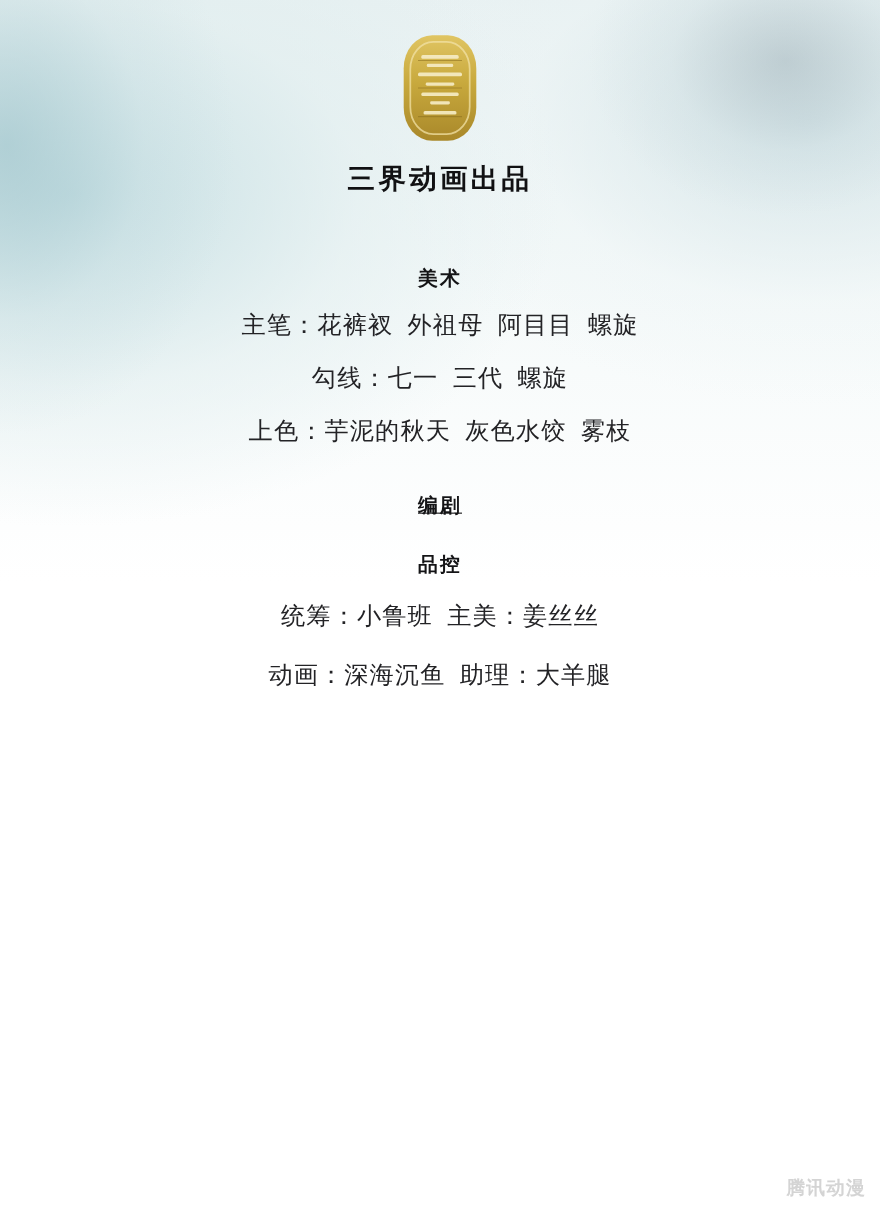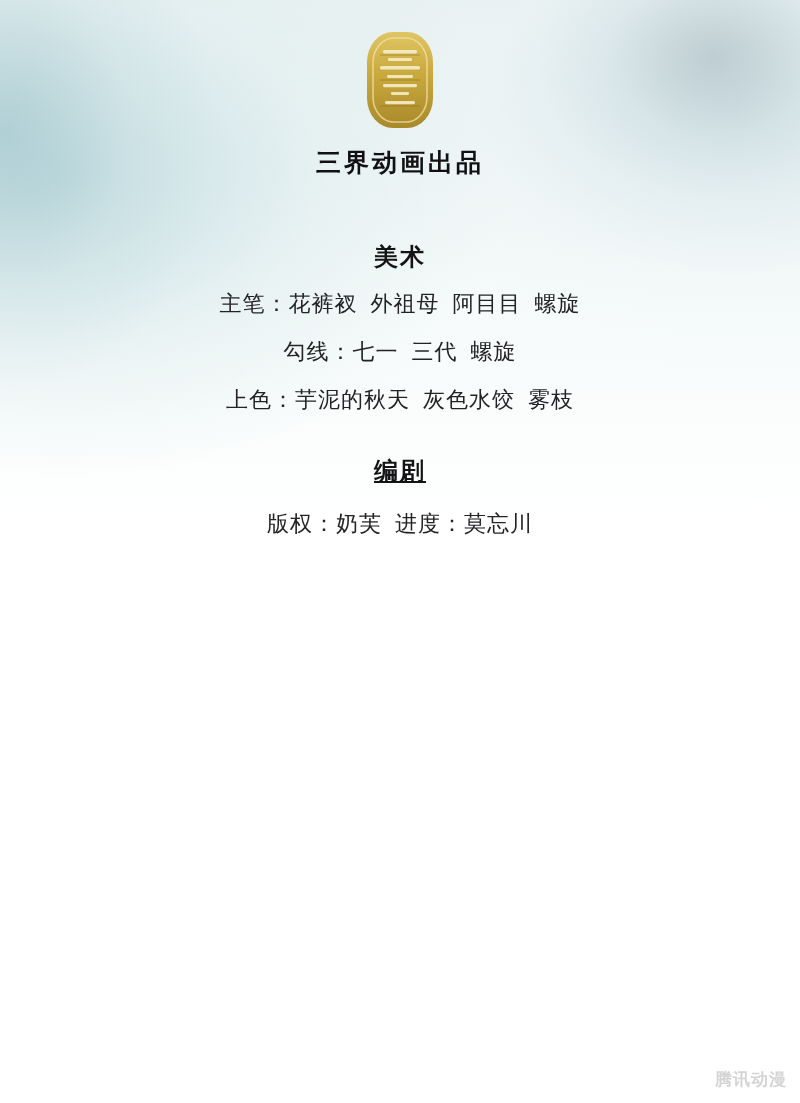--- a/index.html
+++ b/index.html
@@ -81,21 +81,21 @@
     font-family: Liberation Sans, sans-serif;
   }
 
   .credits {
     margin-top: 62px;
   }
   .section {
     margin-bottom: 6px;
   }
   .section-title {
-    font-size: 24px;
+    font-size: 18px;
     font-weight: bold;
     letter-spacing: 2px;
     color: #141416;
     margin: 0 0 14px 0;
     font-family: "DejaVu Sans", "Liberation Sans", sans-serif;
   }
   .credit-line {
     font-size: 22px;
     color: #232326;
     letter-spacing: 1px;
@@ -174,23 +174,27 @@
         <div class="section-title">美术</div>
         <div class="credit-line">主笔：花裤衩  外祖母  阿目目  螺旋</div>
         <div class="credit-line">勾线：七一  三代  螺旋</div>
         <div class="credit-line">上色：芋泥的秋天  灰色水饺  雾枝</div>
       </div>
 
       <div class="section script">
         <div class="section-title">编剧</div>
       </div>
 
+      <div class="section qc">
+        <div class="section-title">品控</div>
+        <div class="credit-line">统筹：小鲁班  主美：姜丝丝</div>
+        <div class="credit-line">动画：深海沉鱼  助理：大羊腿</div>
+      </div>
 
       <div class="section ops">
-        <div class="credit-line">版权：奶芙  进度：莫忘川</div>
       </div>
 
     </div>
   </div>
 
   <div class="watermark">腾讯动漫</div>
 
 </div>
 
 </body></html>

